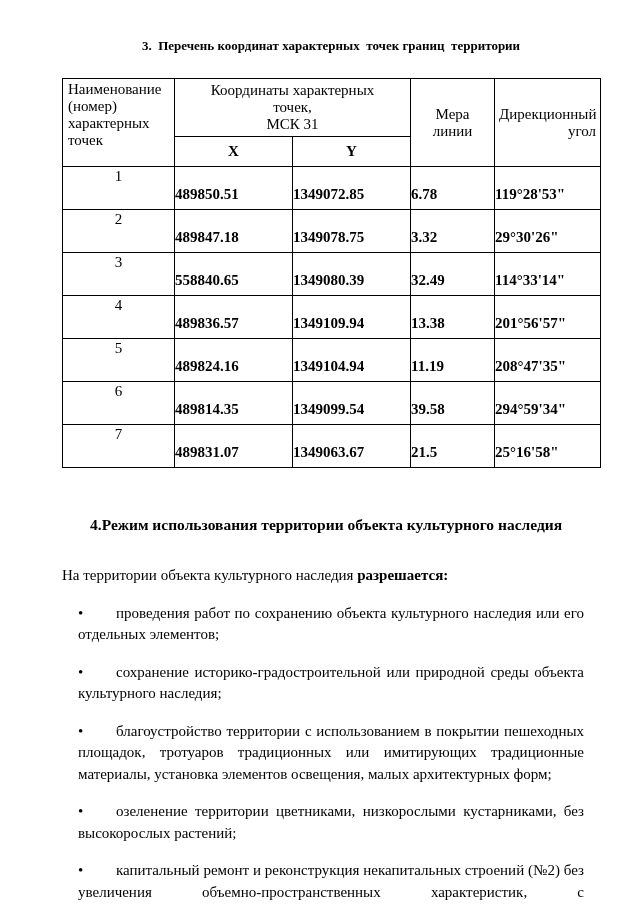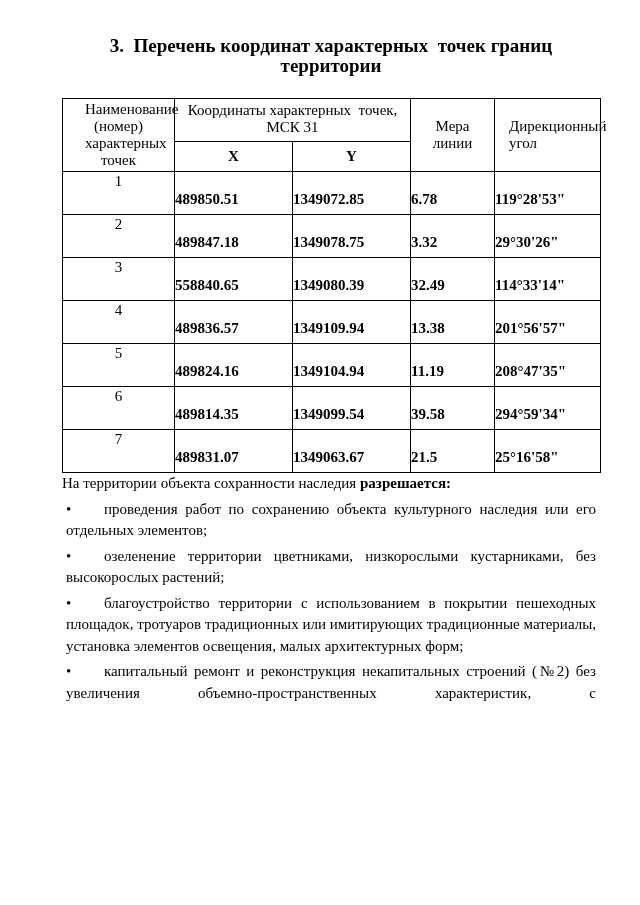--- a/index.html
+++ b/index.html
@@ -4,43 +4,43 @@
 <style>
   html,body{margin:0;padding:0;}
   body{
     width:640px;height:905px;background:#ffffff;color:#000;
     font-family:"Liberation Serif", serif;
     overflow:hidden;
   }
   .page{padding:36px 40px 0 62px;}
 
   
-  .doc-title{font-weight:bold;font-size:19px;line-height:20px;text-align:center;margin-bottom:22px;}
+  .doc-title{font-weight:bold;font-size:13px;line-height:20px;text-align:center;margin-bottom:22px;}
   .doc-title div{white-space:pre-wrap;}
 
   
   table.coords{border-collapse:collapse;table-layout:fixed;width:538px;font-size:15px;}
   .coords th,.coords td{border:1px solid #000;}
   .coords th{font-weight:normal;line-height:17px;padding:2px;}
-  th.name-h{text-align:center;vertical-align:top;padding:2px 22px;}
-  th.coords-h{text-align:center;vertical-align:top;padding:3px 6px;}
+  th.name-h{text-align:left;vertical-align:top;padding:2px 5px;}
+  th.coords-h{text-align:center;vertical-align:top;padding:3px 14px;}
   th.coords-h div{white-space:pre-wrap;}
   th.xy-h{font-weight:bold;height:25px;text-align:center;vertical-align:middle;}
   th.measure-h{text-align:center;vertical-align:middle;padding:2px 12px;}
-  th.angle-h{text-align:left;vertical-align:middle;padding:2px 14px;}
+  th.angle-h{text-align:right;vertical-align:middle;padding:2px 4px;}
   .coords td{height:36px;}
   td.num{text-align:center;vertical-align:top;padding-top:1px;font-size:15px;}
   td.val{text-align:left;vertical-align:bottom;font-weight:bold;padding:0 12px 6px 0;}
 
   
   .section-heading{font-weight:bold;font-size:15.5px;line-height:21px;margin:46px 0 30px 28px;}
   .body-text{font-size:15px;line-height:21.5px;}
   p.intro{margin:0;text-align:justify;}
   p.intro .b{font-weight:bold;}
-  p.bullet{margin:4px;text-align:justify;}
+  p.bullet{margin:16px;text-align:justify;}
   p.bullet .bmark{display:inline-block;width:38px;}
   #bullets > p.bullet:last-child{text-align-last:justify;}
 </style>
 </head>
 <body>
 
 <div class="page">
 
   <div class="doc-title">
     <div>3.  Перечень координат характерных  точек границ  территории</div>
@@ -122,31 +122,33 @@
         <tr>
           <td class="num">7</td>
           <td class="val">489831.07</td>
           <td class="val">1349063.67</td>
           <td class="val">21.5</td>
           <td class="val">25°16'58"</td>
         </tr>
       </tbody>
   </table>
 
+  <div class="section-heading">4.Режим использования территории объекта культурного наследия</div>
 
   <div class="body-text">
-    <p class="intro"><span>На территории объекта сохранности наследия </span><span class="b">разрешается:</span></p>
+    <p class="intro"><span>На территории объекта культурного наследия </span><span class="b">разрешается:</span></p>
 
     <div id="bullets">
 
         <p class="bullet"><span class="bmark">•</span><span>проведения работ по сохранению объекта культурного наследия или его отдельных элементов;</span></p>
 
+        <p class="bullet"><span class="bmark">•</span><span>сохранение историко-градостроительной или природной среды объекта культурного наследия;</span></p>
 
 
+        <p class="bullet"><span class="bmark">•</span><span>благоустройство территории с использованием в покрытии пешеходных площадок, тротуаров традиционных или имитирующих традиционные материалы, установка элементов освещения, малых архитектурных форм;</span></p>
+
         <p class="bullet"><span class="bmark">•</span><span>озеленение территории цветниками, низкорослыми кустарниками, без высокорослых растений;</span></p>
-
-        <p class="bullet"><span class="bmark">•</span><span>благоустройство территории с использованием в покрытии пешеходных площадок, тротуаров традиционных или имитирующих традиционные материалы, установка элементов освещения, малых архитектурных форм;</span></p>
 
         <p class="bullet"><span class="bmark">•</span><span>капитальный ремонт и реконструкция некапитальных строений (№2) без увеличения объемно-пространственных характеристик, с</span></p>
       </div>
   </div>
 
 </div>
 
 </body></html>

